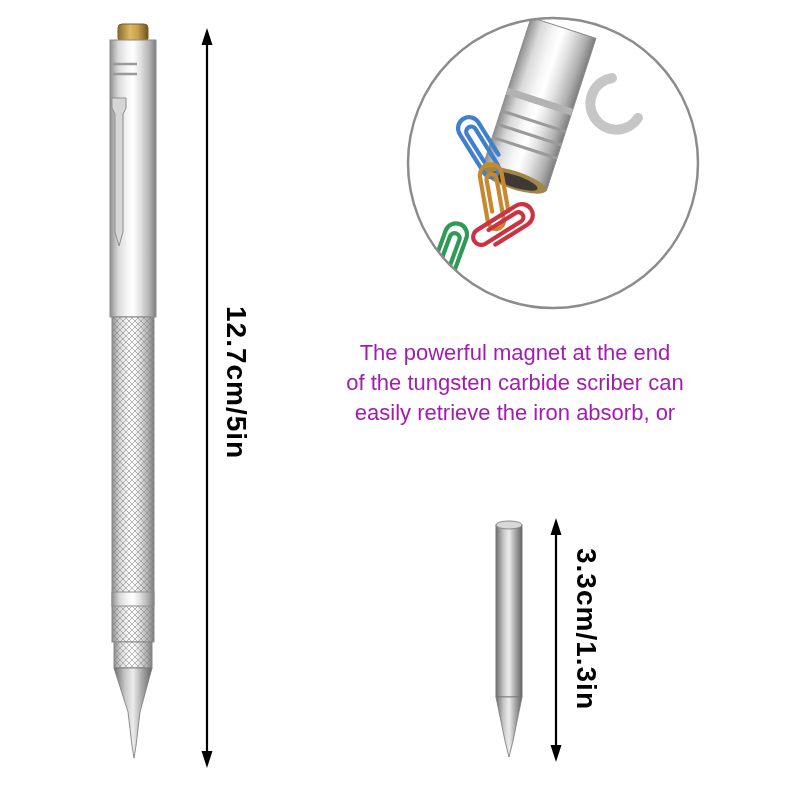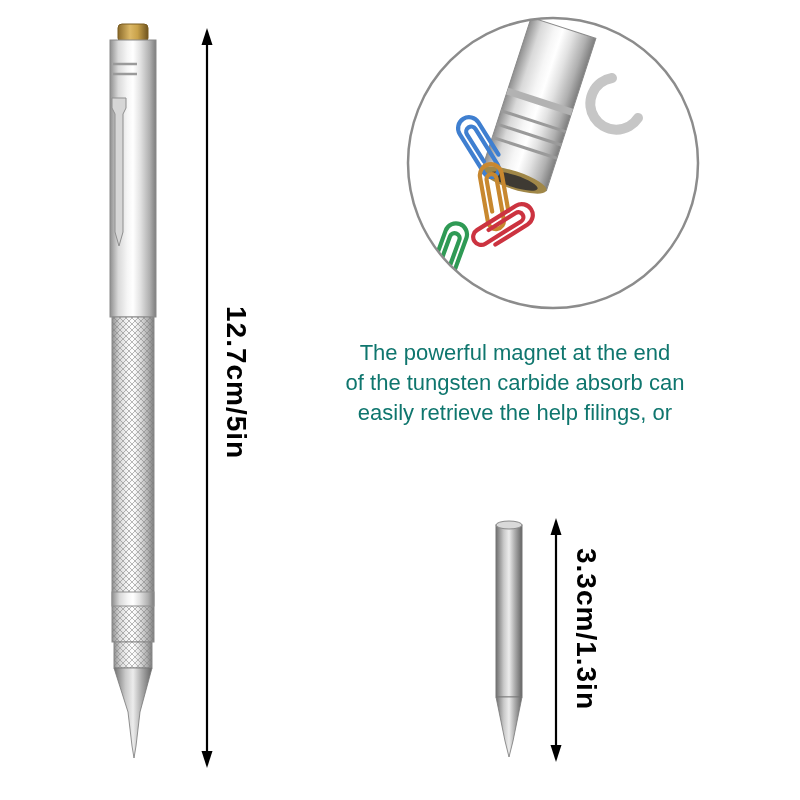--- a/index.html
+++ b/index.html
@@ -19,21 +19,21 @@
   }
   .dim-label.pen{left:220px;top:306px;}
   .dim-label.tip{left:570px;top:548px;}
   .callout{
     position:absolute;
     left:515px;top:338px;
     transform:translateX(-50%);
     text-align:center;
     font-size:22px;
     line-height:30px;
-    color:#0f766e;
+    color:#a21caf;
     white-space:nowrap;
   }
 </style>
 </head>
 <body>
 
 <div class="stage">
 
   <svg width="800" height="800" viewBox="0 0 800 800">
     <defs>
@@ -120,17 +120,17 @@
       <polygon points="556,518 550.5,535 561.5,535"></polygon>
       <polygon points="556,762 550.5,745 561.5,745"></polygon>
     </g>
   </svg>
 
   <div class="dim-label pen">12.7cm/5in</div>
   <div class="dim-label tip">3.3cm/1.3in</div>
 
   <div class="callout">
     <div>The powerful magnet at the end</div>
-    <div>of the tungsten carbide absorb can</div>
-    <div>easily retrieve the help filings, or</div>
+    <div>of the tungsten carbide scriber can</div>
+    <div>easily retrieve the iron absorb, or</div>
   </div>
 
 </div>
 
 </body></html>

